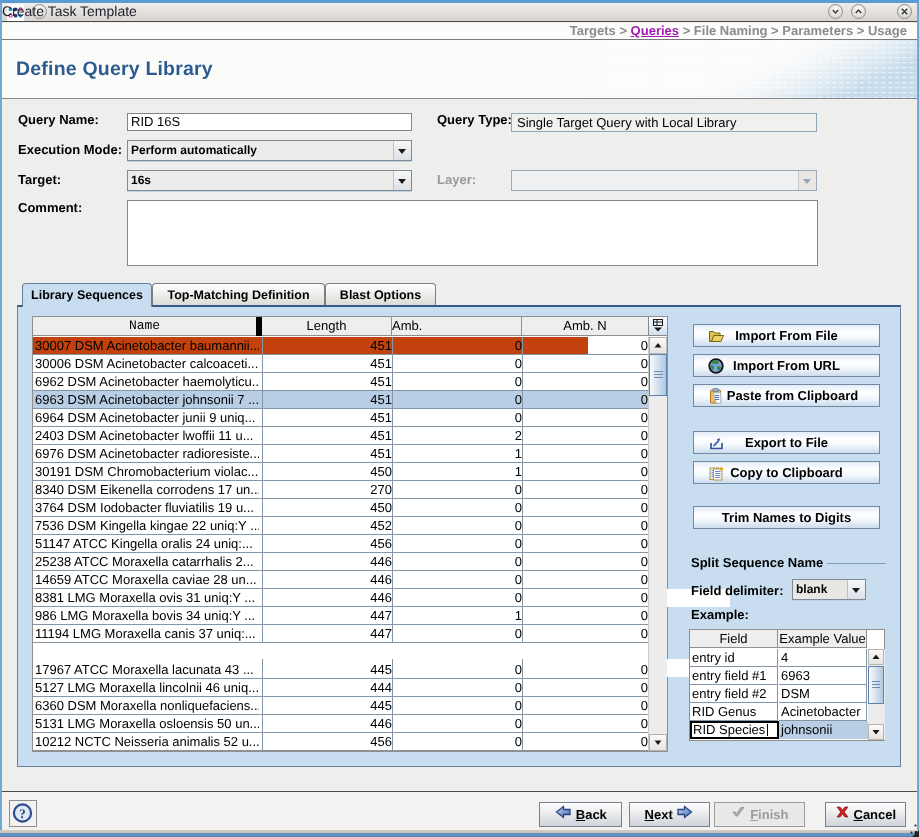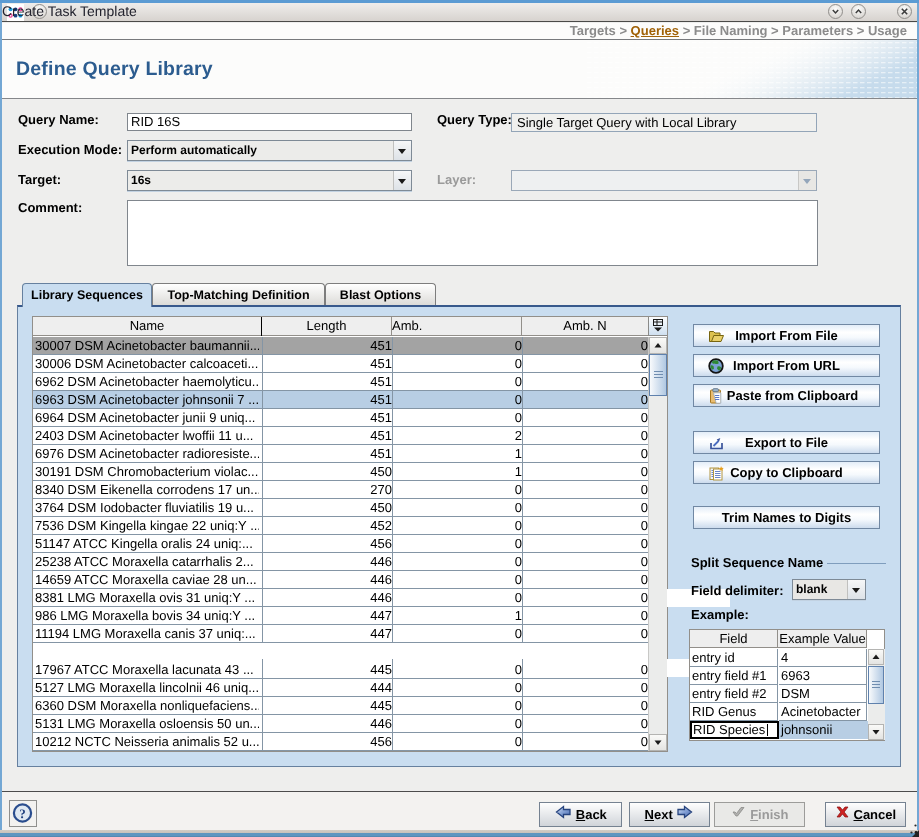--- a/index.html
+++ b/index.html
@@ -13,21 +13,21 @@
 #rightborder { right:0; top:3px; width:2px; height:829px; background:#73a7d4; }
 #bottomstrip { left:0; top:830px; width:919px; height:7px; background:linear-gradient(#d2ccc4 0%,#c9c2ba 42%,#5e96c0 43%,#5e96c0 85%,#4a7da6 100%); }
 
 #titlebar { left:2px; top:3px; width:915px; height:19px; background:linear-gradient(#efedeb,#d7d3cf); border-bottom:1px solid #4a4a48; }
 #titletext { left:0; top:0px; width:864px; font-size:14px; color:#23232e; }
 .roundbtn { width:15px; height:15px; border-radius:50%; background:radial-gradient(circle at 50% 30%, #fcfcfb, #d2cec9); border:1px solid #908e8b; }
 
 #header { left:2px; top:23px; width:915px; height:76px; background:#fcfcfb; border-bottom:1px solid #85878a; }
 #hdrpat { right:0; top:17px; width:330px; height:58px; }
 #breadcrumb { right:10px; top:0px; font-weight:bold; font-size:13px; color:#8b8b8b; }
-#breadcrumb .cur { color:#a16207; text-decoration:underline; }
+#breadcrumb .cur { color:#a21caf; text-decoration:underline; }
 #bcline { left:0; top:16px; width:915px; height:1px; background:#77797c; }
 #pagetitle { left:14px; top:35px; font-size:19.5px; font-weight:bold; color:#2c5c8f; letter-spacing:0.2px; }
 
 .lbl { font-weight:bold; color:#000; font-size:13px; white-space:nowrap; }
 .lbl.dis { color:#9a9a9a; }
 .tfield { background:#fff; border:1px solid #80868d; font-size:13px; color:#000; padding:1px 3px; line-height:14px; }
 .dfield { background:#f0f0ee; border:1px solid #93a5b8; font-size:13px; color:#000; padding:1px 5px; line-height:15px; }
 .combo { background:#ececea; border:1px solid #7e8a96; box-shadow:0 1px 0 #c2d2e2; }
 .combo .ctext { position:absolute; left:3px; top:2px; font-weight:bold; font-size:12px; line-height:14px; }
 .combo .cbtn { position:absolute; right:0; top:0; width:18px; height:100%; background:linear-gradient(#f6f7f8,#dde2e7); border-left:1px solid #c0c0be; }
@@ -127,34 +127,34 @@
   <div class="abs lbl" style="left:18px; top:200px;">Comment:</div>
   <div class="abs tfield" style="left:127px; top:200px; width:691px; height:66px;"></div>
 
   <div class="tab sel" style="left:22px; width:130px;">Library Sequences</div>
   <div class="tab" style="left:152px; width:173px;">Top-Matching Definition</div>
   <div class="tab" style="left:325px; width:111px;">Blast Options</div>
   <div class="abs" id="tabpanel"></div>
 
   <div class="abs" style="left:32px; top:316px; width:636px; height:436px; border:1px solid #928f8a; background:#fff; font-size:13px;">
 <div style="position:absolute; left:0; top:0; width:615px; height:19px; background:#eeeeee; border-bottom:1px solid #928f8a;"></div>
-<div style="position:absolute; left:0px; top:0; width:229px; height:19px; border-right:1px solid #000000; text-align:center; line-height:18px; color:#000;">Name</div>
+<div style="position:absolute; left:0px; top:0; width:229px; height:19px; border-right:6px solid #000000; text-align:center; line-height:18px; color:#000;font-family:Liberation Mono, monospace;">Name</div>
 <div style="position:absolute; left:229px; top:0; width:130px; height:19px; border-right:1px solid #928f8a; text-align:center; line-height:18px; color:#000;">Length</div>
 <div style="position:absolute; left:359px; top:0; width:130px; height:19px; border-right:1px solid #928f8a; text-align:left; line-height:18px; color:#000;">Amb.</div>
 <div style="position:absolute; left:489px; top:0; width:126px; height:19px;  text-align:center; line-height:18px; color:#000;">Amb. N</div>
 <div style="position:absolute; left:615px; top:0; width:19px; height:19px; background:linear-gradient(#fbfcfd,#cfe0f0); border-left:1px solid #8a8a88; border-bottom:1px solid #8a8a88;">
 <svg width="18" height="18" viewBox="0 0 18 18">
           <g stroke="#1a1a1a" fill="none">
             <rect x="4.5" y="2.5" width="9" height="6"></rect>
             <line x1="4.5" y1="5" x2="13.5" y2="5"></line>
             <line x1="8" y1="2.5" x2="8" y2="8.5"></line>
           </g>
           <path d="M5 10.5 L13 10.5 L9 14.5 Z" fill="#1a1a1a"></path>
         </svg></div>
-<div style="position:absolute; left:0; top:20px; width:615px; height:18px; background:#a3a3a3;">
+<div style="position:absolute; left:0; top:20px; width:555px; height:18px; background:#c2410c;">
 <div style="position:absolute; left:2px; top:0; width:224px; height:17px; line-height:17px; overflow:hidden; white-space:nowrap;">30007 DSM Acinetobacter baumannii...</div>
 <div style="position:absolute; left:229px; top:0; width:130px; height:17px; line-height:17px; text-align:right;">451</div>
 <div style="position:absolute; left:359px; top:0; width:130px; height:17px; line-height:17px; text-align:right;">0</div>
 <div style="position:absolute; left:489px; top:0; width:126px; height:17px; line-height:17px; text-align:right;">0</div>
 <div style="position:absolute; left:0; top:17px; width:615px; height:1px; background:#8495a5;"></div>
 <div style="position:absolute; left:229px; top:0; width:1px; height:18px; background:#8495a5;"></div>
 <div style="position:absolute; left:359px; top:0; width:1px; height:18px; background:#8495a5;"></div>
 <div style="position:absolute; left:489px; top:0; width:1px; height:18px; background:#8495a5;"></div>
 </div>
 <div style="position:absolute; left:0; top:38px; width:615px; height:18px; background:#ffffff;">

